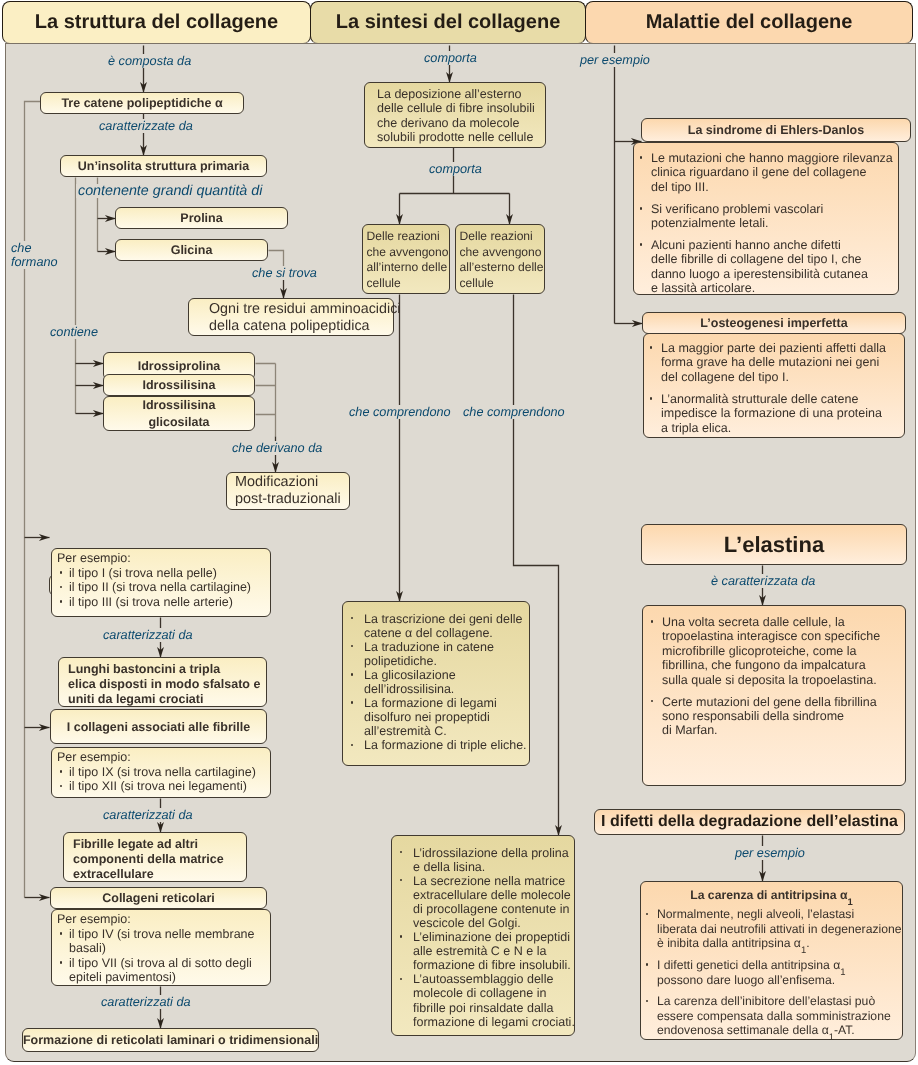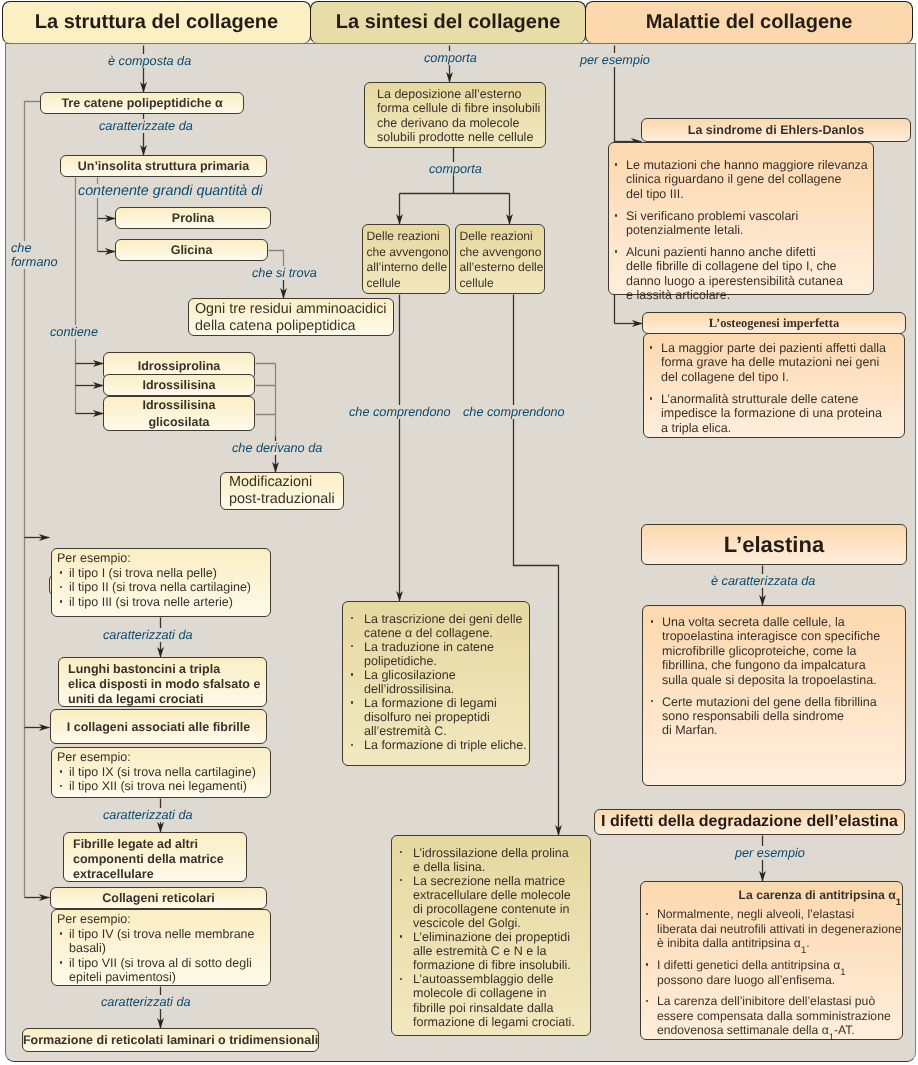--- a/index.html
+++ b/index.html
@@ -99,52 +99,52 @@
 
   <div class="lab" style="left:108px;top:54px;">è composta da</div>
   <div class="box cream ctr" style="left:40px;top:92px;width:204px;height:22px;font-weight:bold;">
     <span>Tre catene polipeptidiche α</span>
   </div>
   <div class="lab" style="left:99px;top:119px;">caratterizzate da</div>
   <div class="box cream ctr" style="left:60px;top:155px;width:207px;height:22px;font-weight:bold;">
     <span>Un’insolita struttura primaria</span>
   </div>
   <div class="lab" style="left:78px;top:184px;font-size:14.3px;">contenente grandi quantità di</div>
-  <div class="box cream ctr" style="left:115px;top:207px;width:156px;height:22px;font-weight:bold;">
+  <div class="box cream ctr" style="left:115px;top:207px;width:173px;height:22px;font-weight:bold;">
     <span>Prolina</span>
   </div>
   <div class="box cream ctr" style="left:115px;top:239px;width:153px;height:22px;font-weight:bold;">
     <span>Glicina</span>
   </div>
   <div class="lab" style="left:11px;top:241px;">
       <div class="ln">che</div>
       <div class="ln">formano</div>
     </div>
   <div class="lab" style="left:252px;top:266px;">che si trova</div>
-  <div class="box cream" style="left:188px;top:298px;width:206px;height:38px;line-height:16.6px;font-size:14.3px;padding:2px 2px 0 6px;">
+  <div class="box cream" style="left:188px;top:298px;width:206px;height:38px;line-height:16.6px;font-size:14.3px;padding:2px 2px 0 20px;">
     <div>
       <div class="ln">Ogni tre residui amminoacidici</div>
       <div class="ln">della catena polipeptidica</div>
     </div>
   </div>
   <div class="lab" style="left:50px;top:325px;">contiene</div>
   <div class="box cream ctr" style="left:103px;top:352px;width:152px;height:28px;font-weight:bold;">
     <span>Idrossiprolina</span>
   </div>
   <div class="box cream ctr" style="left:103px;top:374px;width:152px;height:22px;font-weight:bold;">
     <span>Idrossilisina</span>
   </div>
   <div class="box cream ctr" style="left:103px;top:396px;width:152px;height:35px;font-weight:bold;line-height:16.5px;">
     <div>
       <div class="ln">Idrossilisina</div>
       <div class="ln">glicosilata</div>
     </div>
   </div>
   <div class="lab" style="left:232px;top:441px;">che derivano da</div>
-  <div class="box cream" style="left:220px;top:472px;width:124px;height:38px;line-height:17px;font-size:14.4px;padding:1px 2px 0 8px;">
+  <div class="box cream" style="left:226px;top:472px;width:124px;height:38px;line-height:17px;font-size:14.4px;padding:1px 2px 0 8px;">
     <div style="text-align:left;">
       <div class="ln">Modificazioni</div>
       <div class="ln">post-traduzionali</div>
     </div>
   </div>
 
   <div class="box cream ctr" style="left:49px;top:526px;width:216px;height:22px;font-weight:bold;margin-top:48px;">
     <span>I collageni che formano fibrille</span>
   </div>
   <div class="box cream" style="left:51px;top:548px;width:220px;height:69px;padding:2px 2px 0 5px;line-height:14.6px;">
@@ -204,21 +204,21 @@
     </ul>
   </div>
   <div class="lab" style="left:101px;top:995px;">caratterizzati da</div>
   <div class="box cream ctr" style="left:22px;top:1028px;width:297px;height:24px;font-weight:bold;">
     <span>Formazione di reticolati laminari o tridimensionali</span>
   </div>
 
   <div class="lab" style="left:424px;top:51px;">comporta</div>
   <div class="box khaki" style="left:364px;top:82px;width:182px;height:66px;padding:3.5px 2px 0 12px;line-height:14.6px;">
     <div class="ln">La deposizione all’esterno</div>
-    <div class="ln">forma cellule di fibre insolubili</div>
+    <div class="ln">delle cellule di fibre insolubili</div>
     <div class="ln">che derivano da molecole</div>
     <div class="ln">solubili prodotte nelle cellule</div>
   </div>
   <div class="lab" style="left:429px;top:162px;">comporta</div>
   <div class="box khaki" style="left:362px;top:224px;width:88px;height:70px;padding:4px 1px 0 3.5px;line-height:15.5px;font-size:12.1px;">
     <div class="ln">Delle reazioni</div>
     <div class="ln">che avvengono</div>
     <div class="ln">all’interno delle</div>
     <div class="ln">cellule</div>
   </div>
@@ -247,21 +247,21 @@
       <li>
           <div class="ln">La formazione di legami</div>
           <div class="ln">disolfuro nei propeptidi</div>
           <div class="ln">all’estremità C.</div>
         </li>
       <li>
           <div class="ln">La formazione di triple eliche.</div>
         </li>
     </ul>
   </div>
-  <div class="box khaki" style="left:391px;top:835px;width:200px;height:201px;padding:9.5px 2px 0 4px;line-height:14.1px;">
+  <div class="box khaki" style="left:391px;top:835px;width:184px;height:201px;padding:9.5px 2px 0 4px;line-height:14.1px;">
     <ul class="bl wide">
       <li>
           <div class="ln">L’idrossilazione della prolina</div>
           <div class="ln">e della lisina.</div>
         </li>
       <li>
           <div class="ln">La secrezione nella matrice</div>
           <div class="ln">extracellulare delle molecole</div>
           <div class="ln">di procollagene contenute in</div>
           <div class="ln">vescicole del Golgi.</div>
@@ -277,40 +277,40 @@
           <div class="ln">fibrille poi rinsaldate dalla</div>
           <div class="ln">formazione di legami crociati.</div>
         </li>
     </ul>
   </div>
 
   <div class="lab" style="left:580px;top:53px;">per esempio</div>
   <div class="box peach ctr" style="left:641px;top:118px;width:270px;height:24px;font-weight:bold;">
     <span>La sindrome di Ehlers-Danlos</span>
   </div>
-  <div class="box peach" style="left:608px;top:142px;width:266px;height:153px;padding:15px 2px 0 2px;line-height:14.4px;">
+  <div class="box peach" style="left:633px;top:142px;width:266px;height:153px;padding:8px 2px 0 2px;line-height:14.4px;">
     <ul class="bl gap">
       <li>
           <div class="ln">Le mutazioni che hanno maggiore rilevanza</div>
           <div class="ln">clinica riguardano il gene del collagene</div>
           <div class="ln">del tipo III.</div>
         </li>
       <li>
           <div class="ln">Si verificano problemi vascolari</div>
           <div class="ln">potenzialmente letali.</div>
         </li>
       <li>
           <div class="ln">Alcuni pazienti hanno anche difetti</div>
           <div class="ln">delle fibrille di collagene del tipo I, che</div>
           <div class="ln">danno luogo a iperestensibilità cutanea</div>
           <div class="ln">e lassità articolare.</div>
         </li>
     </ul>
   </div>
-  <div class="box peach ctr" style="left:642px;top:312px;width:264px;height:22px;font-weight:bold;font-family:Liberation Serif, serif;">
+  <div class="box peach ctr" style="left:642px;top:312px;width:264px;height:22px;font-weight:bold;">
     <span>L’osteogenesi imperfetta</span>
   </div>
   <div class="box peach" style="left:643px;top:333px;width:262px;height:105px;padding:7px 2px 0 2px;line-height:14.4px;">
     <ul class="bl gap">
       <li>
           <div class="ln">La maggior parte dei pazienti affetti dalla</div>
           <div class="ln">forma grave ha delle mutazioni nei geni</div>
           <div class="ln">del collagene del tipo I.</div>
         </li>
       <li>
@@ -338,21 +338,21 @@
           <div class="ln">sono responsabili della sindrome</div>
           <div class="ln">di Marfan.</div>
         </li>
     </ul>
   </div>
   <div class="box peach ctr" style="left:594px;top:809px;width:311px;height:26px;font-size:16px;font-weight:bold;color:#241d15;">
     <span>I difetti della degradazione dell’elastina</span>
   </div>
   <div class="lab" style="left:735px;top:846px;">per esempio</div>
   <div class="box peach" style="left:640px;top:881px;width:263px;height:159px;padding:6px 1px 0 1px;line-height:14.4px;font-size:12.2px;">
-    <div style="text-align:right;font-weight:bold;margin-bottom:5px;">La carenza di antitripsina α<sub>1</sub></div>
+    <div style="text-align:center;font-weight:bold;margin-bottom:5px;">La carenza di antitripsina α<sub>1</sub></div>
     <ul class="bl gap">
       <li>
           <div class="ln">Normalmente, negli alveoli, l’elastasi</div>
           <div class="ln">liberata dai neutrofili attivati in degenerazione</div>
           <div class="ln">è inibita dalla antitripsina α<sub>1</sub>.</div>
         </li>
       <li>
           <div class="ln">I difetti genetici della antitripsina α<sub>1</sub></div>
           <div class="ln">possono dare luogo all’enfisema.</div>
         </li>

